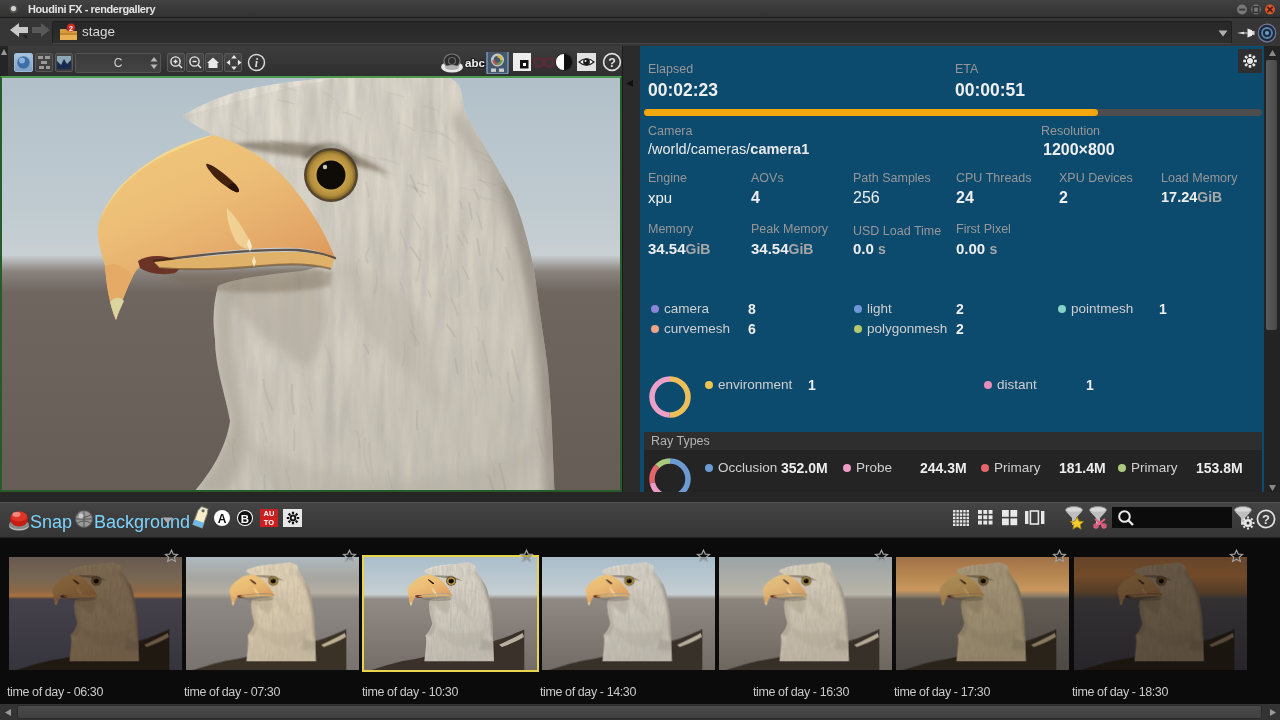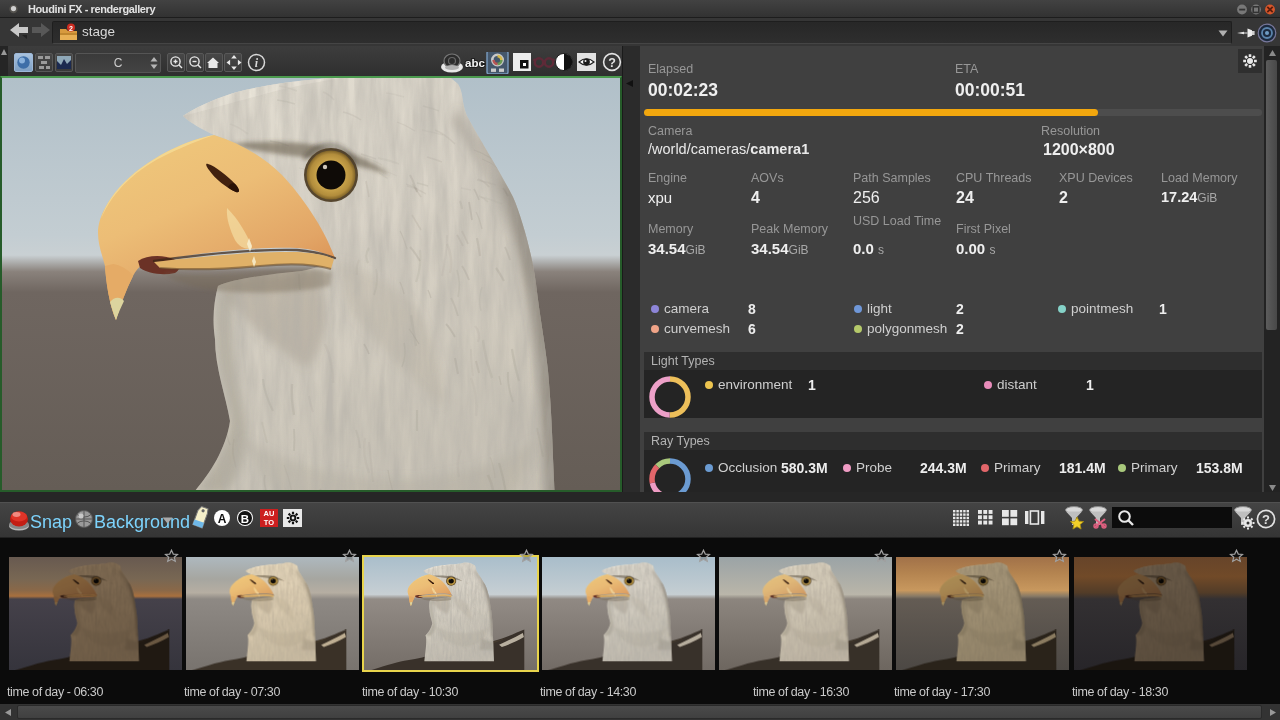--- a/index.html
+++ b/index.html
@@ -11,24 +11,24 @@
 #pathfield{left:52px;top:21px;width:1180px;height:23px;background:linear-gradient(#272727,#2e2e2e);border:1px solid #1e1e1e;border-bottom-color:#454545;border-radius:2px}
 #stagetxt{left:82px;top:24px;font-size:13.5px;color:#d8d8d8}
 #vptoolbar{left:0;top:46px;width:622px;height:30px;background:linear-gradient(#3d3d3d,#2f2f2f)}
 #leftstrip{left:0;top:46px;width:8px;height:446px;background:#252525}
 .tbtn{position:absolute;background:linear-gradient(#474747,#3a3a3a);border:1px solid #585858;border-radius:2px}
 .tsel{left:75px;top:53px;width:86px;height:20px;background:linear-gradient(#3a3a3a,#434343);border:1px solid #555;border-radius:2px;color:#ccc;font-size:12px;text-align:center;line-height:18px}
 
 #vpwrap{left:0;top:76px;width:622px;height:416px;background:#143814;border:2px solid #265c2a;border-top-color:#4b9a4e}
 #divider{left:622px;top:46px;width:18px;height:446px;background:#2b2b2b;border-left:1px solid #1a1a1a}
 
-#panel{left:640px;top:46px;width:640px;height:450px;background:#404040;overflow:hidden}
+#panel{left:640px;top:46px;width:640px;height:450px;background:#0c4a6e;overflow:hidden}
 .lab{position:absolute;font-size:12.5px;color:#979797}
 .val{position:absolute;font-size:16px;font-weight:bold;color:#efefef}
-.val .u{font-size:12px;font-weight:normal;color:#a8a8a8}
+.val .u{font-size:14px;font-weight:bold;color:#a8a8a8}
 .sect{position:absolute;left:4px;width:618px;background:#242424}
 .shead{height:18px;background:#2e2e2e;color:#b4b4b4;font-size:12.5px;padding:2px 0 0 7px}
 .bul{position:absolute;width:8px;height:8px;border-radius:50%}
 .ltxt{position:absolute;font-size:13.5px;color:#cfcfcf}
 .lval{position:absolute;font-size:14px;font-weight:bold;color:#ededed}
 
 #seam{left:0;top:492px;width:1280px;height:10px;background:#262626}
 #galbar{left:0;top:502px;width:1280px;height:36px;background:linear-gradient(#444,#353535);border-top:1px solid #515151;border-bottom:1px solid #222}
 #gallery{left:0;top:538px;width:1280px;height:166px;background:#0b0b0b}
 .cap{position:absolute;top:685px;width:177px;font-size:12.5px;letter-spacing:-0.4px;color:#c9c9c9}
@@ -428,42 +428,39 @@
 <div class="lab" style="left:316px;top:125px">CPU Threads</div>
 <div class="val" style="left:316px;top:143px;font-size:16px;font-weight:bold;color:#efefef">24</div>
 <div class="lab" style="left:419px;top:125px">XPU Devices</div>
 <div class="val" style="left:419px;top:143px;font-size:16px;font-weight:bold;color:#efefef">2</div>
 <div class="lab" style="left:521px;top:125px">Load Memory</div>
 <div class="val" style="left:521px;top:143px;font-size:14.5px;font-weight:normal;color:#efefef"><b style="font-size:14.5px">17.24</b><span class="u">GiB</span></div>
 <div class="lab" style="left:8px;top:176px">Memory</div>
 <div class="val" style="left:8px;top:194px;font-size:15px;font-weight:normal;color:#efefef"><b>34.54</b><span class="u">GiB</span></div>
 <div class="lab" style="left:111px;top:176px">Peak Memory</div>
 <div class="val" style="left:111px;top:194px;font-size:15px;font-weight:normal;color:#efefef"><b>34.54</b><span class="u">GiB</span></div>
-<div class="lab" style="left:213px;top:168px">USD Load Time</div>
+<div class="lab" style="left:213px;top:178px">USD Load Time</div>
 <div class="val" style="left:213px;top:194px;font-size:15px;font-weight:normal;color:#efefef"><b>0.0</b> <span class="u">s</span></div>
 <div class="lab" style="left:316px;top:176px">First Pixel</div>
 <div class="val" style="left:316px;top:194px;font-size:15px;font-weight:normal;color:#efefef"><b>0.00</b> <span class="u">s</span></div>
 <div class="bul" style="left:11px;top:259px;background:#8d85d8"></div>
 <div class="ltxt" style="left:24px;top:255px">camera</div>
 <div class="lval" style="left:108px;top:255px">8</div>
 <div class="bul" style="left:214px;top:259px;background:#6f97d8"></div>
 <div class="ltxt" style="left:227px;top:255px">light</div>
 <div class="lval" style="left:316px;top:255px">2</div>
 <div class="bul" style="left:418px;top:259px;background:#85d2c8"></div>
 <div class="ltxt" style="left:431px;top:255px">pointmesh</div>
 <div class="lval" style="left:519px;top:255px">1</div>
 <div class="bul" style="left:11px;top:279px;background:#f0a488"></div>
 <div class="ltxt" style="left:24px;top:275px">curvemesh</div>
 <div class="lval" style="left:108px;top:275px">6</div>
 <div class="bul" style="left:214px;top:279px;background:#b5c96a"></div>
 <div class="ltxt" style="left:227px;top:275px">polygonmesh</div>
 <div class="lval" style="left:316px;top:275px">2</div>
-<div class="sect" style="top:306px;height:66px">
-        <div class="shead">Light Types</div>
-      </div>
 <svg class="abs" style="left:8px;top:330px" width="44" height="42" viewBox="0 0 44 42">
 <g transform="rotate(-90 22 21)">
           <circle cx="22" cy="21" r="18" fill="none" stroke="#edbf5a" stroke-width="5.5" stroke-dasharray="56.5 113.1"></circle>
 <circle cx="22" cy="21" r="18" fill="none" stroke="#eda0c8" stroke-width="5.5" stroke-dasharray="0 56.5 56.5 113.1"></circle>
         </g>
       </svg>
 <div class="bul" style="left:65px;top:335px;background:#ecc44f"></div>
 <div class="ltxt" style="left:78px;top:331px">environment</div>
 <div class="lval" style="left:168px;top:331px">1</div>
 <div class="bul" style="left:344px;top:335px;background:#e88cba"></div>
@@ -475,21 +472,21 @@
 <svg class="abs" style="left:8px;top:412px" width="44" height="38" viewBox="0 0 44 38">
 <g transform="rotate(-90 22 21)">
           <circle cx="22" cy="21" r="18" fill="none" stroke="#6b9bd2" stroke-width="5.5" stroke-dasharray="56.5 113.1"></circle>
 <circle cx="22" cy="21" r="18" fill="none" stroke="#ef9cc4" stroke-width="5.5" stroke-dasharray="0 56.5 23.8 113.1"></circle>
 <circle cx="22" cy="21" r="18" fill="none" stroke="#e2666a" stroke-width="5.5" stroke-dasharray="0 80.3 18.1 113.1"></circle>
 <circle cx="22" cy="21" r="18" fill="none" stroke="#a9c97c" stroke-width="5.5" stroke-dasharray="0 98.4 14.7 113.1"></circle>
         </g>
       </svg>
 <div class="bul" style="left:65px;top:418px;background:#6b9bd2"></div>
 <div class="ltxt" style="left:78px;top:414px">Occlusion</div>
-<div class="lval" style="left:141px;top:414px">580.3M</div>
+<div class="lval" style="left:141px;top:414px">352.0M</div>
 <div class="bul" style="left:203px;top:418px;background:#ef9cc4"></div>
 <div class="ltxt" style="left:216px;top:414px">Probe</div>
 <div class="lval" style="left:280px;top:414px">244.3M</div>
 <div class="bul" style="left:341px;top:418px;background:#e2666a"></div>
 <div class="ltxt" style="left:354px;top:414px">Primary</div>
 <div class="lval" style="left:419px;top:414px">181.4M</div>
 <div class="bul" style="left:478px;top:418px;background:#a9c97c"></div>
 <div class="ltxt" style="left:491px;top:414px">Primary</div>
 <div class="lval" style="left:556px;top:414px">153.8M</div>
 </div>

